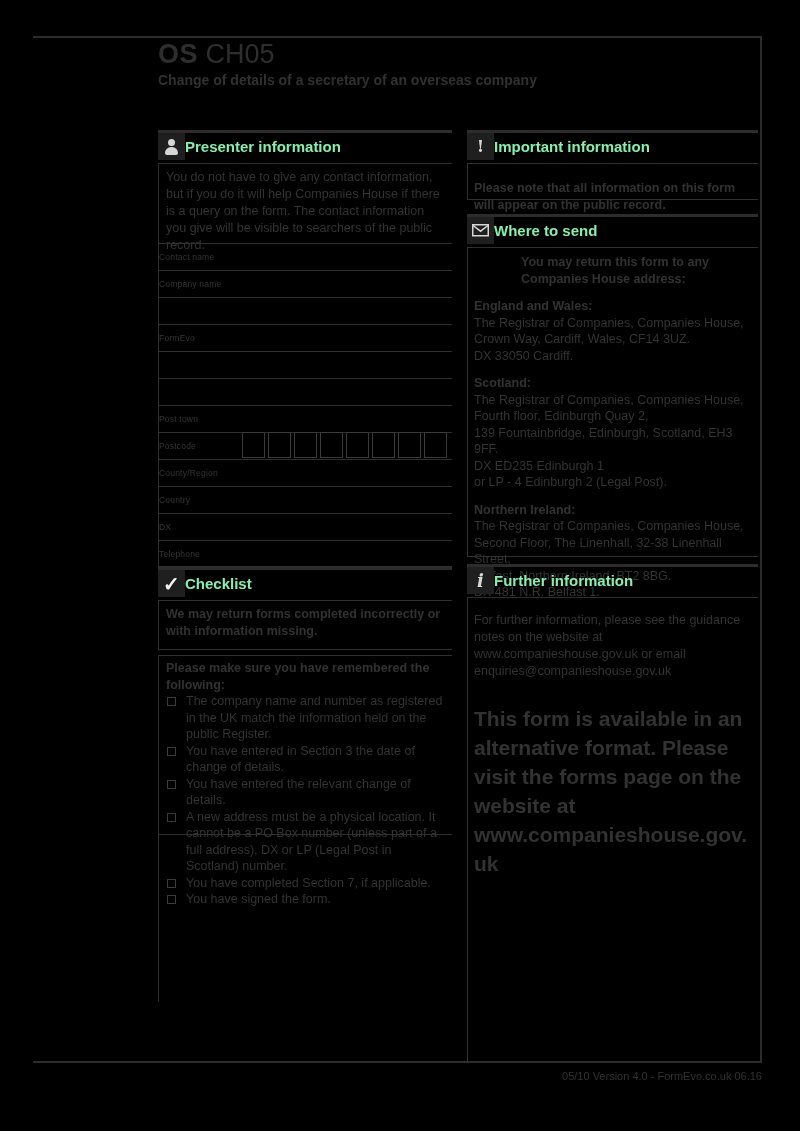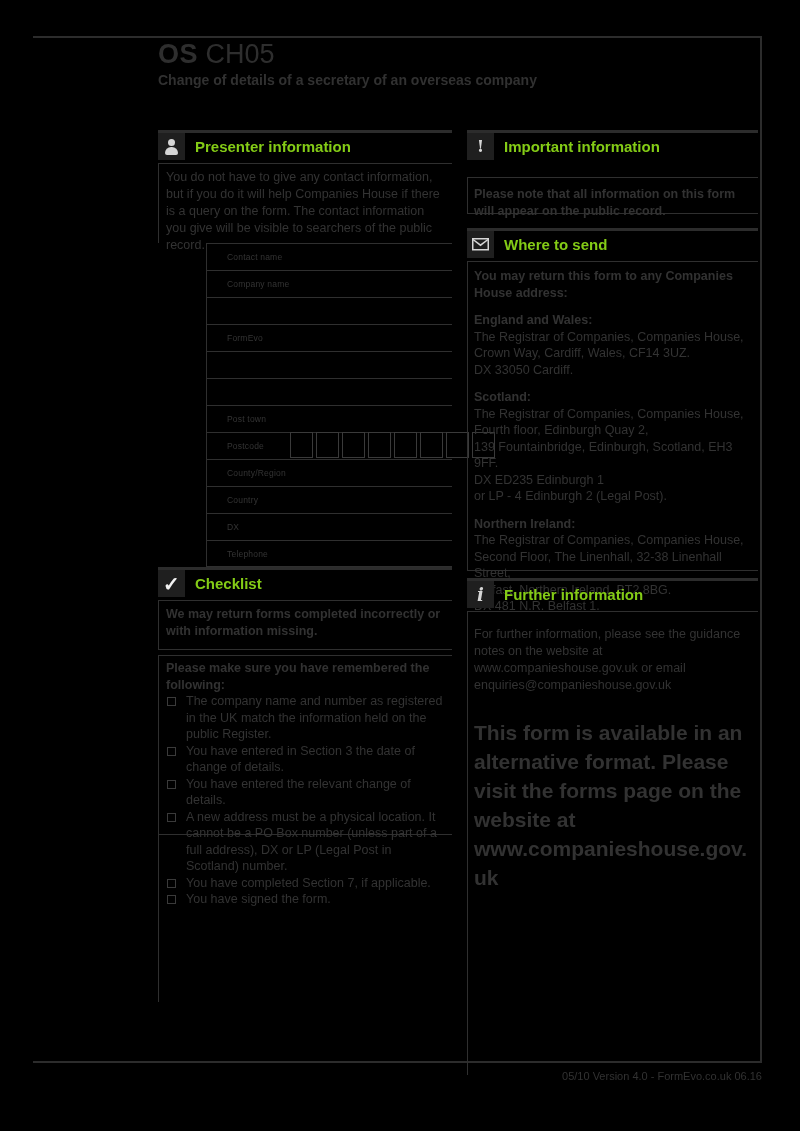--- a/index.html
+++ b/index.html
@@ -20,52 +20,52 @@
   .form-code .heavy { font-weight:900; letter-spacing:0.5px; }
   .form-sub { margin-top:4px; font-size:14px; font-weight:600; color:#313131; }
 
   .col { position:absolute; top:130px; }
   .col-left  { left:158px; width:294px; }
   .col-right { left:467px; width:291px; }
 
   .sec-head { border-top:3px solid var(--bar); height:30px; display:flex; }
   .icon-box { width:27px; height:27px; background:var(--iconbox);
               display:flex; align-items:center; justify-content:center; flex:none; }
-  .sec-title { margin-left:10px; font-size:15px; font-weight:700; color:#84cc16; line-height:27px; white-space:nowrap; }
+  .sec-title { font-size:15px; font-weight:700; color:#86efac; line-height:27px; white-space:nowrap; }
 
   .box { border-left:1.5px solid var(--line); }
   .b-top { border-top:1.5px solid var(--line); }
   .b-bot { border-bottom:1.5px solid var(--line); }
 
   .intro-box { margin-top:3px; height:80px; padding:5px 8px 0 7px;
                font-size:12.5px; line-height:17px; color:var(--ink); }
 
   .field-row { height:27px; border-top:1.5px solid var(--line);
-               border-left:1.5px solid var(--line); padding:2px 0 0 20px; position:relative;margin-left:48px; }
+               border-left:1.5px solid var(--line); padding:2px 0 0 0; position:relative; }
   .field-row.last { border-bottom:1.5px solid var(--line); }
   .field-label { font-size:8.5px; color:#343434; letter-spacing:0.2px; }
   .pc-boxes { position:absolute; left:83px; top:-1.5px; display:flex; gap:3px; }
   .pc-box { width:23px; height:26px; border:1.5px solid #3a3a3a; background:#000; }
 
   .warn-box { margin-top:3px; height:50px; padding:5px 8px 0 7px;
               font-size:12.5px; line-height:17px; font-weight:700; color:var(--inkb); }
   .check-main { margin-top:5px; height:180px; padding:4px 6px 0 7px;
                 font-size:12.5px; line-height:16.5px; color:var(--ink); }
   .instruction { font-weight:700; color:var(--inkb); }
   .checks { list-style:none; }
   .check-item { display:flex; margin-top:0; }
   .cb { width:9px; height:9px; border:1.5px solid #3a3a3a; margin:4px 10px 0 1px; flex:none; }
   .tail-box { height:167px; }
 
-  .note-box { margin-top:17px; height:37px; padding:8px 8px 0 6px;
+  .note-box { margin-top:3px; height:37px; padding:16px 8px 0 6px;
               font-size:12.5px; line-height:16.5px; font-weight:700; color:var(--inkb); }
   .where-head { margin-top:14px;align-items:flex-end; }
   .addr-box { margin-top:3px; height:310px; padding:6px 8px 0 6px;
               font-size:12.5px; line-height:16.5px; color:var(--ink); }
-  .addr-intro { font-weight:700; color:var(--inkb); }
+  .addr-intro { font-weight:700; color:var(--inkb);margin-left:47px; }
   .region { margin-top:11px; }
   .region-name { font-weight:700; color:var(--inkb); }
   .further-head { margin-top:7px; }
   .further-box { margin-top:3px; height:464px; padding:14px 8px 0 6px; }
   .guidance { font-size:12.5px; line-height:17px; color:var(--ink); }
   .alt-format { margin-top:24px; font-size:21px; line-height:29px; font-weight:700;
                 color:#323232; word-wrap:break-word; }
 
   .footer { left:33px; top:1070px; width:729px; text-align:right;
             font-size:11px; color:#323232; }

